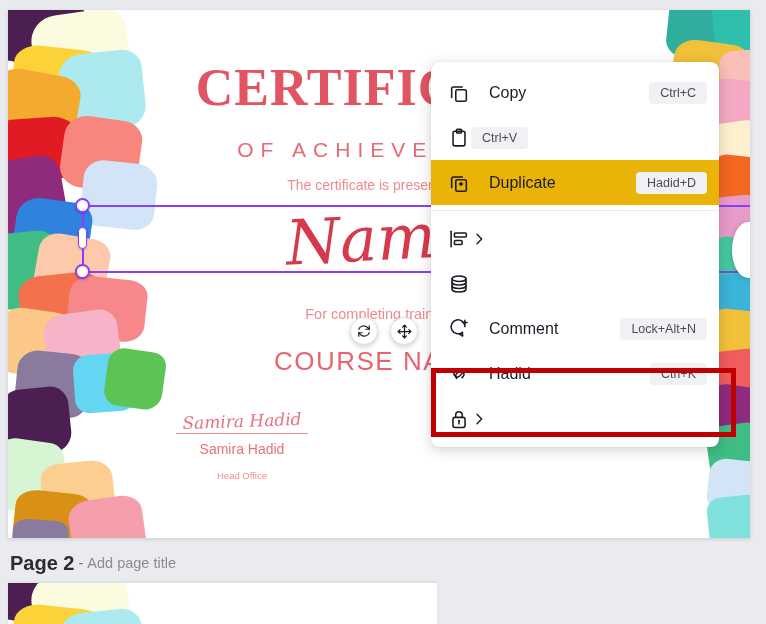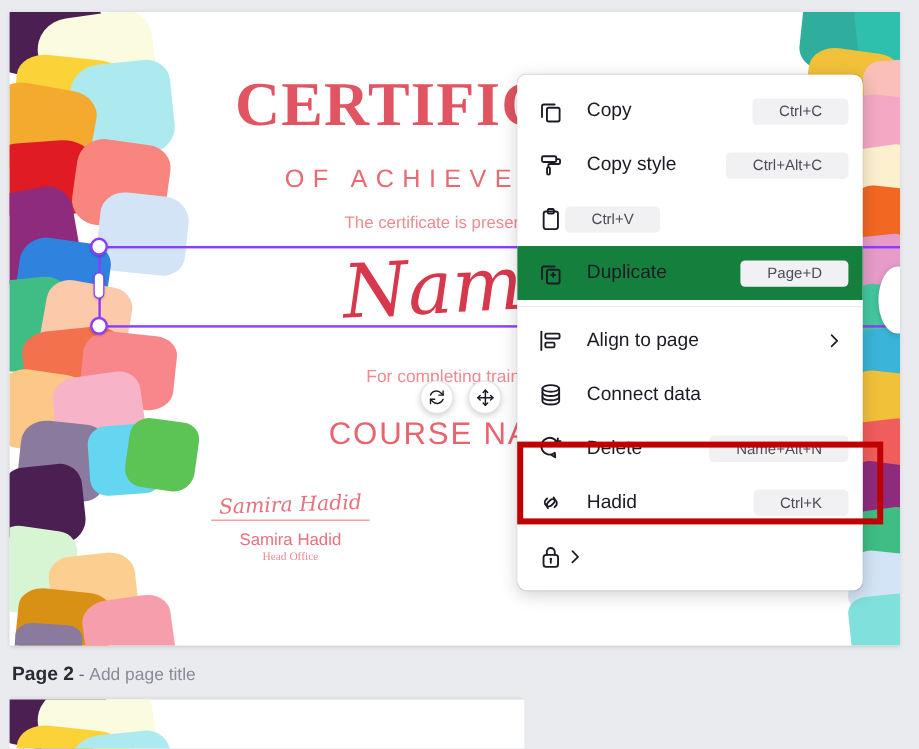--- a/index.html
+++ b/index.html
@@ -108,24 +108,23 @@
     height: 1.4px;
     background: #ef8b90;
     width: 100%;
   }
   .sig-name {
     margin-top: 7px;
     font-size: 14px;
     color: #e8717c;
   }
   .sig-role {
-    margin-top: 3px;
+    margin-top: 13px;
     font-size: 9.5px;
     color: #ef8b90;
-    font-family: Liberation Serif, serif;
   }
 
   
   .sel-line {
     position: absolute;
     background: #8b3dff;
     height: 2px;
   }
   .sel-handle-round {
     position: absolute;
@@ -176,21 +175,21 @@
   #page-bar {
     position: absolute;
     left: 0; top: 545px;
     width: 437px; height: 36px;
     display: flex;
     align-items: center;
     padding-left: 10px;
     background: #e9ebee;
   }
   #page-bar .pg-num {
-    font-size: 16px;
+    font-size: 20px;
     font-weight: 700;
     color: #2b2b35;
   }
   #page-bar .pg-dash {
     font-size: 14.5px;
     color: #6a6a77;
     margin: 0 4px;
   }
   #page-bar .pg-title {
     font-size: 14.5px;
@@ -220,42 +219,42 @@
     overflow: hidden;
   }
   .menu-item {
     position: relative;
     display: flex;
     align-items: center;
     height: 45px;
     padding: 0 12px 0 16px;
     cursor: default;
   }
-  .menu-item.highlighted { background: #15803d; }
+  .menu-item.highlighted { background: #eab308; }
   .menu-icon {
     width: 24px; height: 24px;
     flex: 0 0 24px;
     display: flex;
     align-items: center;
     justify-content: center;
     color: #1b1b25;
   }
   .menu-label {
     flex: 1 1 auto;
     margin-left: 18px;
     font-size: 16px;
     color: #1b1b25;
     white-space: nowrap;
   }
   .menu-shortcut {
     font-size: 12.5px;
     color: #4c4c58;
     background: #f1f1f3;
     border-radius: 4px;
-    padding: 4px 22px;
+    padding: 4px 11px;
     white-space: nowrap;
   }
   .menu-chevron {
     color: #1b1b25;
     display: flex;
     align-items: center;
     padding-right: 4px;
   }
   .menu-divider {
     height: 1px;
@@ -392,86 +391,73 @@
             <rect x="8.5" y="8.5" width="11.5" height="12.5" rx="1.6"></rect>
             <path d="M15.5 5.5H5.6A1.6 1.6 0 0 0 4 7.1V17"></path>
           </svg>
         </span>
         <span class="menu-label">Copy</span>
         <span class="menu-shortcut">Ctrl+C</span>
       </div>
       <div class="menu-item">
         <span class="menu-icon">
           <svg width="22" height="22" viewBox="0 0 24 24" fill="none" stroke="#1b1b25" stroke-width="1.7" stroke-linecap="round" stroke-linejoin="round">
-            <rect x="4" y="3.5" width="13" height="5.2" rx="1.4"></rect>
-            <path d="M17 6.1h2.4a1 1 0 0 1 1 1v2.4a1 1 0 0 1-1 1h-8.6a1 1 0 0 0-1 1v1.6"></path>
-            <rect x="8.6" y="13.4" width="2.6" height="6.8" rx="1.3"></rect>
-          </svg>
-        </span>
-        <span class="menu-label">Copy style</span>
-        <span class="menu-shortcut">Ctrl+Alt+C</span>
-      </div>
-      <div class="menu-item">
-        <span class="menu-icon">
-          <svg width="22" height="22" viewBox="0 0 24 24" fill="none" stroke="#1b1b25" stroke-width="1.7" stroke-linecap="round" stroke-linejoin="round">
             <rect x="5.5" y="4.6" width="13" height="16" rx="2"></rect>
             <rect x="9.2" y="2.4" width="5.6" height="4.2" rx="1.2"></rect>
           </svg>
         </span>
         <span class="menu-shortcut">Ctrl+V</span>
       </div>
       <div class="menu-item highlighted">
         <span class="menu-icon">
           <svg width="22" height="22" viewBox="0 0 24 24" fill="none" stroke="#1b1b25" stroke-width="1.7" stroke-linecap="round" stroke-linejoin="round">
             <rect x="8.5" y="8.5" width="11.5" height="12.5" rx="1.6"></rect>
             <path d="M15.5 5.5H5.6A1.6 1.6 0 0 0 4 7.1V17"></path>
             <line x1="14.2" y1="14.8" x2="14.2" y2="11.4"></line>
             <line x1="12.5" y1="13.1" x2="15.9" y2="13.1"></line>
           </svg>
         </span>
         <span class="menu-label">Duplicate</span>
-        <span class="menu-shortcut">Page+D</span>
+        <span class="menu-shortcut">Hadid+D</span>
       </div>
       <div class="menu-divider"></div>
       <div class="menu-item">
         <span class="menu-icon">
           <svg width="22" height="22" viewBox="0 0 24 24" fill="none" stroke="#1b1b25" stroke-width="1.7" stroke-linecap="round" stroke-linejoin="round">
             <line x1="3.4" y1="3.6" x2="3.4" y2="20.4"></line>
             <rect x="7" y="5.5" width="13" height="4.4" rx="1.2"></rect>
             <rect x="7" y="13.6" width="8.4" height="4.4" rx="1.2"></rect>
           </svg>
         </span>
-        <span class="menu-label">Align to page</span>
         <span class="menu-chevron">
           <svg width="16" height="16" viewBox="0 0 24 24" fill="none" stroke="#1b1b25" stroke-width="2.1" stroke-linecap="round" stroke-linejoin="round">
             <polyline points="9 5 16 12 9 19"></polyline>
           </svg>
         </span>
       </div>
       <div class="menu-item">
         <span class="menu-icon">
           <svg width="22" height="22" viewBox="0 0 24 24" fill="none" stroke="#1b1b25" stroke-width="1.7" stroke-linecap="round" stroke-linejoin="round">
             <ellipse cx="12" cy="6.2" rx="7.6" ry="3"></ellipse>
             <path d="M4.4 6.2v11.6c0 1.66 3.4 3 7.6 3s7.6-1.34 7.6-3V6.2"></path>
             <path d="M4.4 10.1c0 1.66 3.4 3 7.6 3s7.6-1.34 7.6-3"></path>
             <path d="M4.4 14c0 1.66 3.4 3 7.6 3s7.6-1.34 7.6-3"></path>
           </svg>
         </span>
-        <span class="menu-label">Connect data</span>
       </div>
       <div class="menu-item">
         <span class="menu-icon">
           <svg width="22" height="22" viewBox="0 0 24 24" fill="none" stroke="#1b1b25" stroke-width="1.7" stroke-linecap="round" stroke-linejoin="round">
             <path d="M18.6 9.4a7.6 7.6 0 1 0-2.9 6.2l.3 4.1-3.1-1.9"></path>
             <line x1="18.4" y1="2.6" x2="18.4" y2="7.4"></line>
             <line x1="16" y1="5" x2="20.8" y2="5"></line>
           </svg>
         </span>
-        <span class="menu-label">Delete</span>
-        <span class="menu-shortcut">Name+Alt+N</span>
+        <span class="menu-label">Comment</span>
+        <span class="menu-shortcut">Lock+Alt+N</span>
       </div>
       <div class="menu-item">
         <span class="menu-icon">
           <svg width="22" height="22" viewBox="0 0 24 24" fill="none" stroke="#1b1b25" stroke-width="1.7" stroke-linecap="round" stroke-linejoin="round">
             <path d="M14.6 7.2a3.6 3.6 0 0 1 0 5.1l-1.9 1.9a3.6 3.6 0 0 1-5.1-5.1l1-1"></path>
             <path d="M9.4 16.8a3.6 3.6 0 0 1 0-5.1l1.9-1.9a3.6 3.6 0 0 1 5.1 5.1l-1 1"></path>
           </svg>
         </span>
         <span class="menu-label">Hadid</span>
         <span class="menu-shortcut">Ctrl+K</span>

